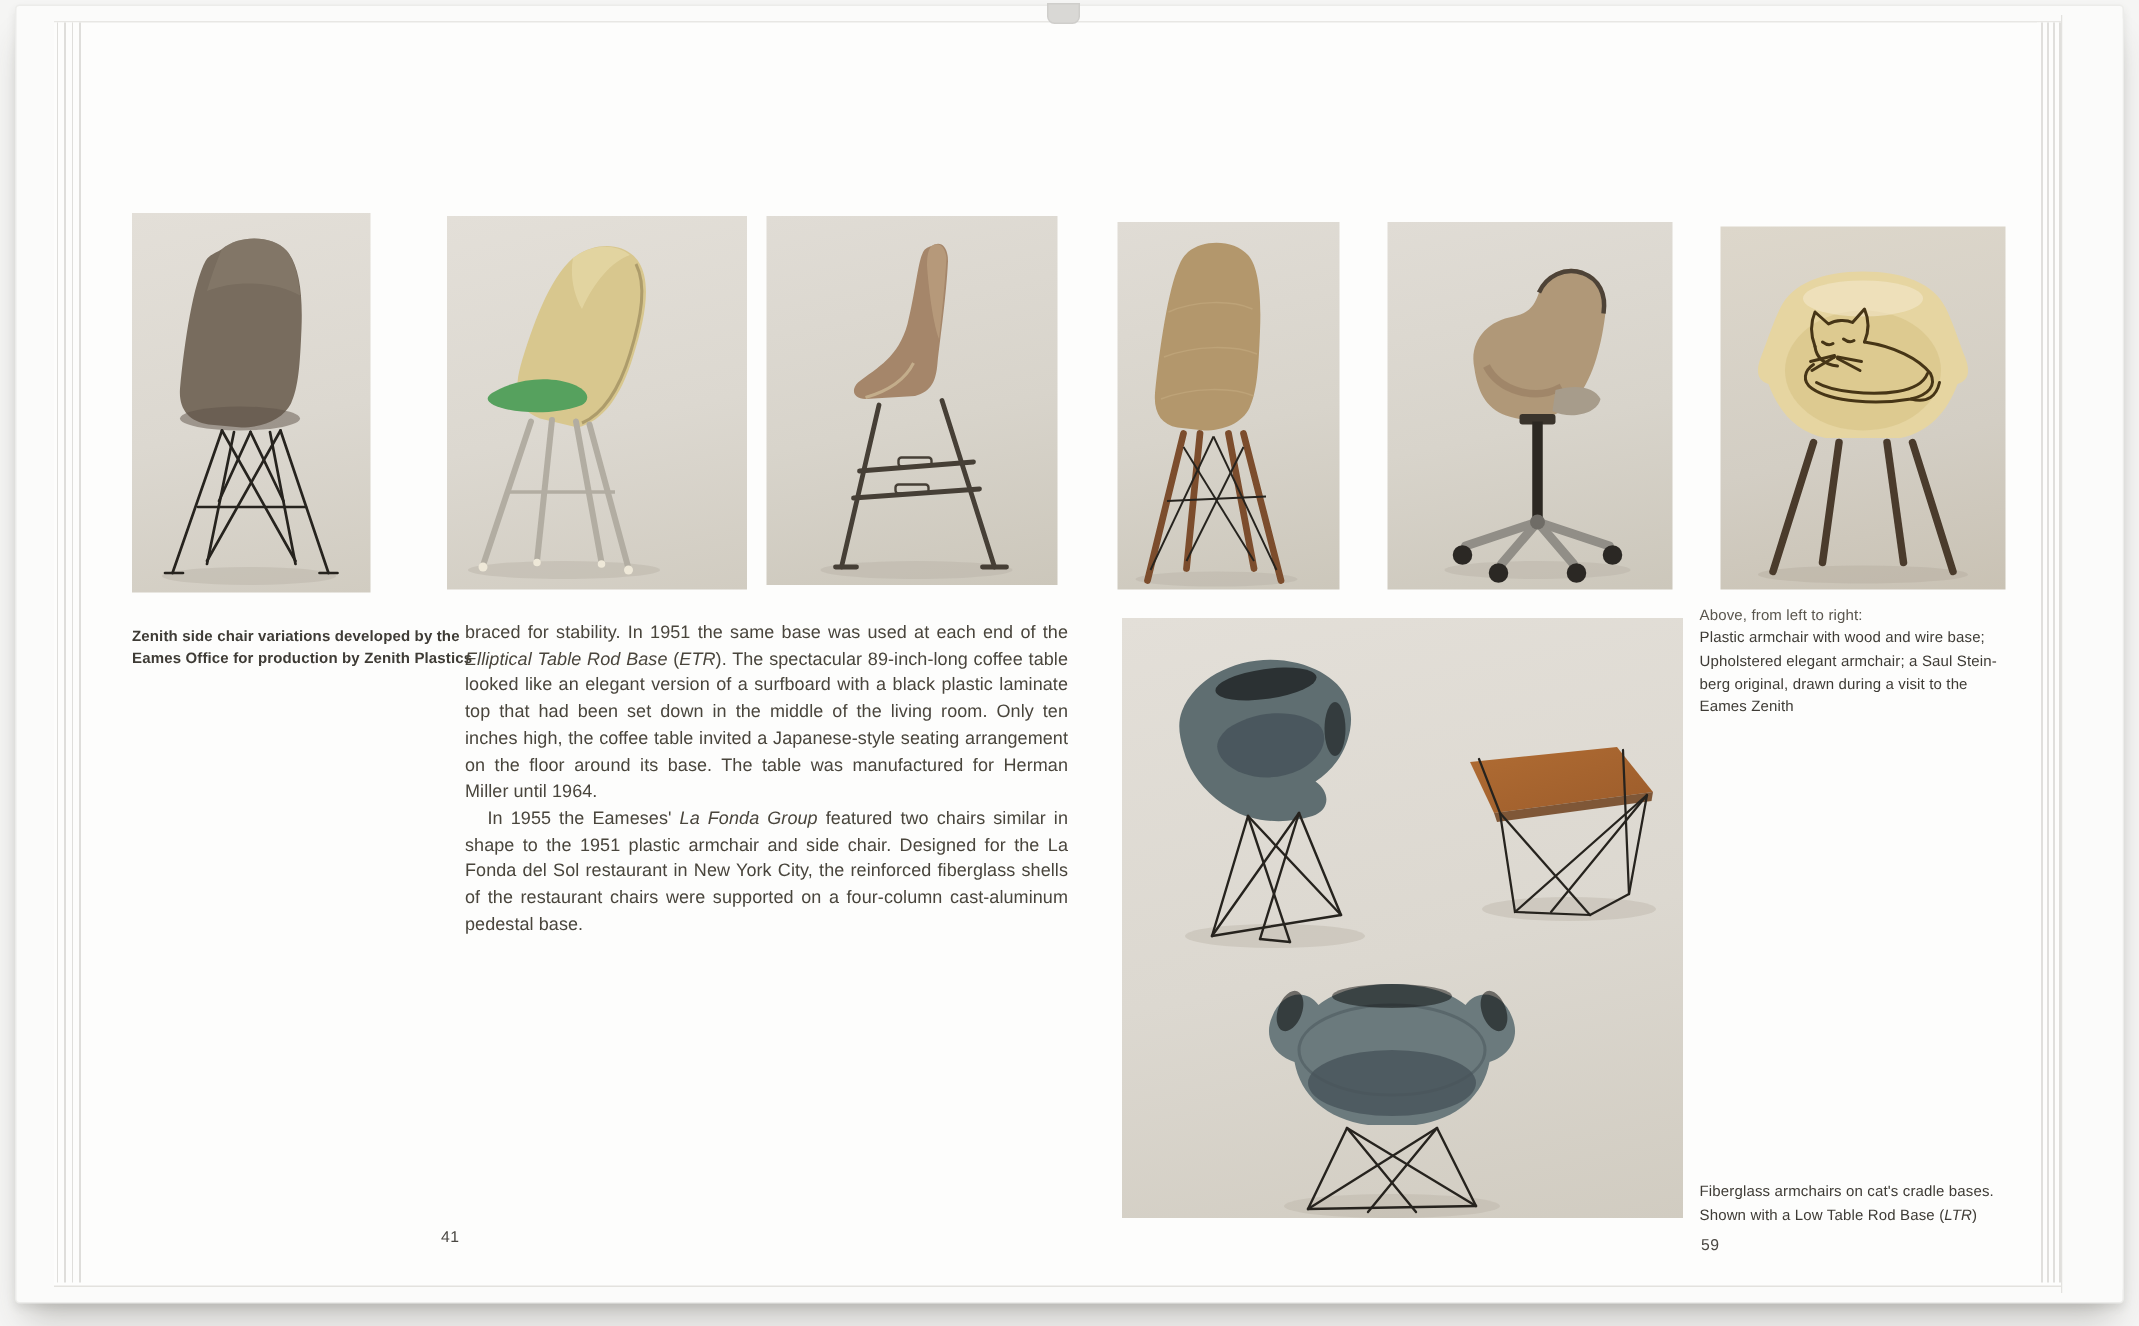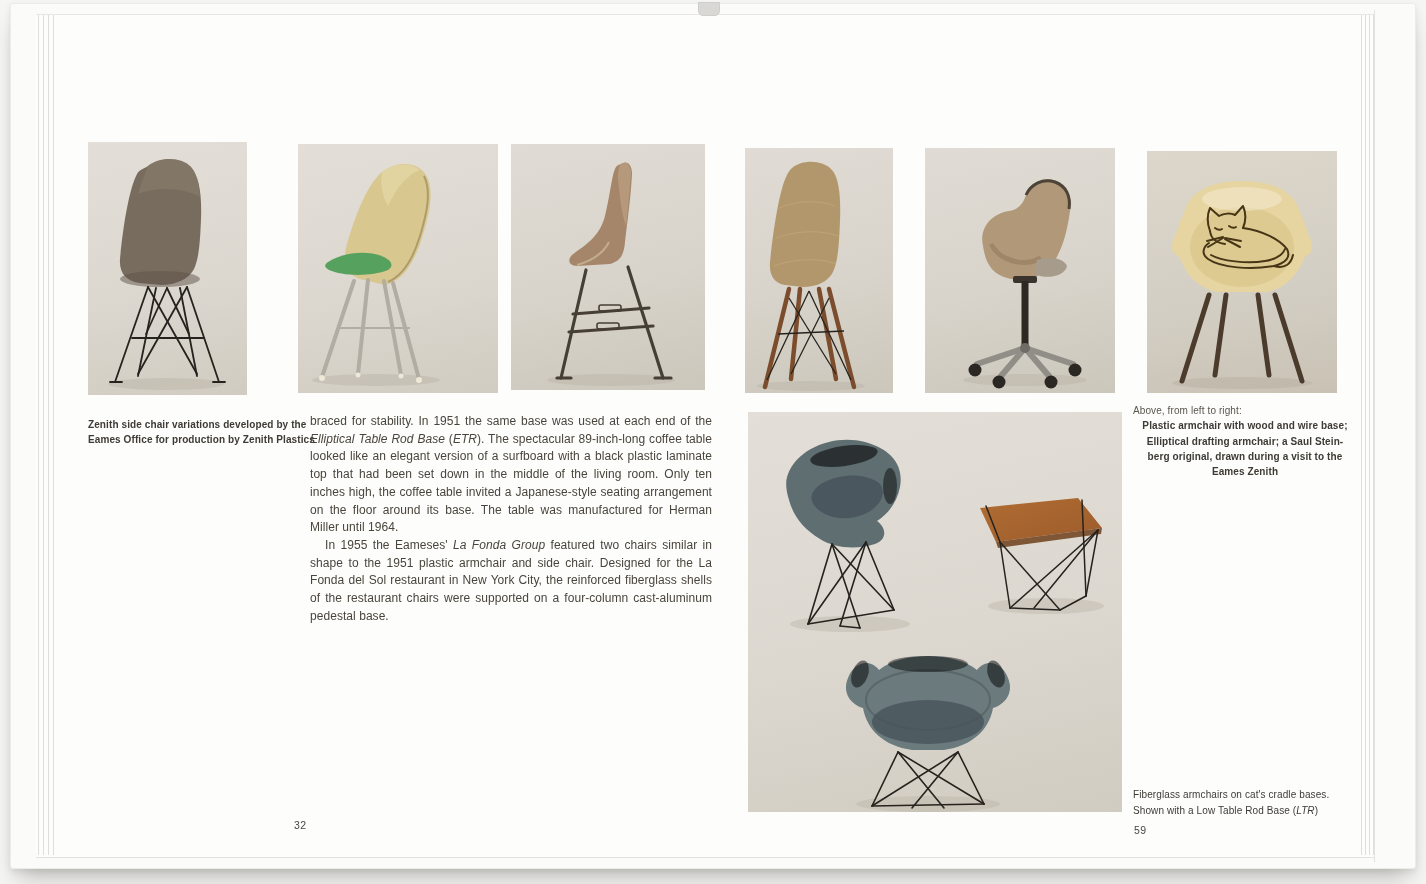--- a/index.html
+++ b/index.html
@@ -61,21 +61,21 @@
     font-size:12px; line-height:17.7px; color:var(--text-body,#49453c);
     text-align:justify; letter-spacing:.05px;
   }
   .body-text p{margin:0;}
   .body-text p + p{text-indent:15px;}
   .caption-rt{
     position:absolute; left:1133px; top:403px; width:224px;
     font-size:10px; line-height:15.3px; letter-spacing:.1px;
   }
   .caption-rt .intro{color:var(--text-light,#5a564e); font-weight:normal;}
-  .caption-rt .bold-lines{color:var(--text-heading,#3e3b35); font-weight:bold;text-align:center;}
+  .caption-rt .bold-lines{color:var(--text-heading,#3e3b35); font-weight:normal;}
   .caption-rb{
     position:absolute; left:1133px; top:787px; width:240px;
     font-size:10px; font-weight:normal; line-height:15.5px;
     color:var(--text-heading,#3e3b35); letter-spacing:.1px;
   }
   .pagenum{
     position:absolute; font-size:10.5px; color:#4a4742; letter-spacing:.3px;
   }
   .pn58{left:294px; top:819px;}
   .pn59{left:1102px; top:824px;margin-left:32px;}
@@ -301,27 +301,27 @@
 
   <div class="body-text">
     <p><span>braced for stability. In 1951 the same base was used at each end of the </span><i>Elliptical Table Rod Base</i><span> (</span><i>ETR</i><span>). The spectacular 89-inch-long coffee table looked like an elegant version of a surfboard with a black plastic laminate top that had been set down in the middle of the living room. Only ten inches high, the coffee table invited a Japanese-style seating arrangement on the floor around its base. The table was manufactured for Herman Miller until 1964.</span></p>
     <p><span>In 1955 the Eameses' </span><i>La Fonda Group</i><span> featured two chairs similar in shape to the 1951 plastic armchair and side chair. Designed for the La Fonda del Sol restaurant in New York City, the reinforced fiberglass shells of the restaurant chairs were supported on a four-column cast-aluminum pedestal base.</span></p>
   </div>
 
   <div class="caption-rt">
     <div class="intro">Above, from left to right:</div>
     <div class="bold-lines">
         <div>Plastic armchair with wood and wire base;</div>
-        <div>Elliptical drafting armchair; a Saul Stein-</div>
+        <div>Upholstered elegant armchair; a Saul Stein-</div>
         <div>berg original, drawn during a visit to the</div>
         <div>Eames Zenith</div>
       </div>
   </div>
 
   <div class="caption-rb">
       <div><span>Fiberglass armchairs on cat's cradle bases.</span></div>
       <div><span>Shown with a Low Table Rod Base (</span><i>LTR</i><span>)</span></div>
     </div>
 
-  <div class="pagenum pn58">32</div>
+  <div class="pagenum pn58">41</div>
   <div class="pagenum pn59">59</div>
 
 </div>
 
 </body></html>

